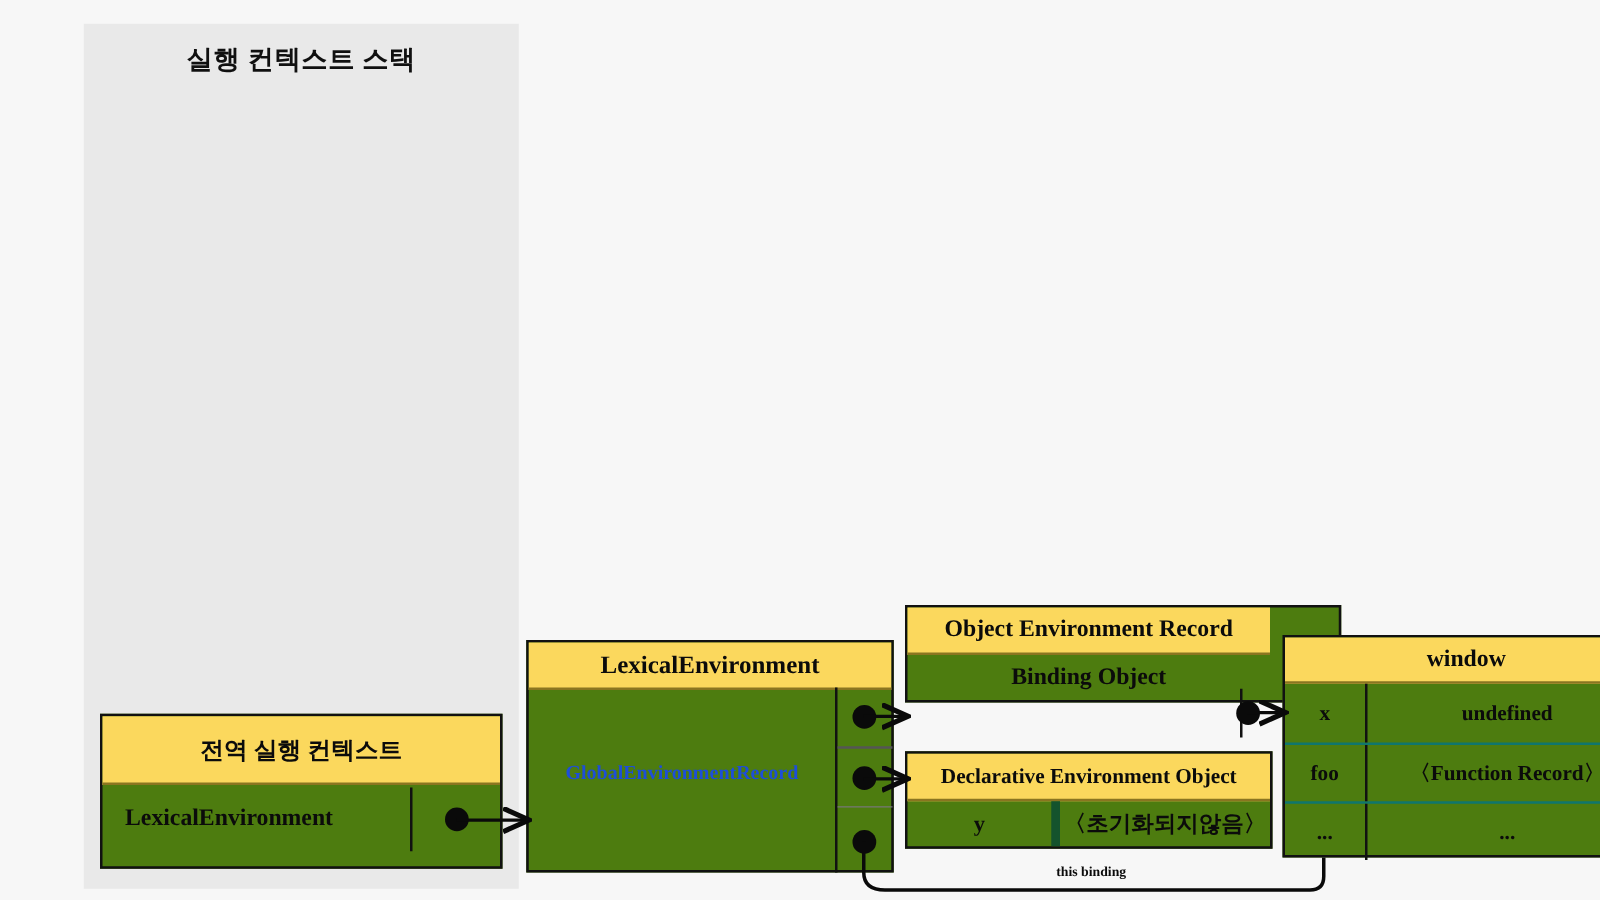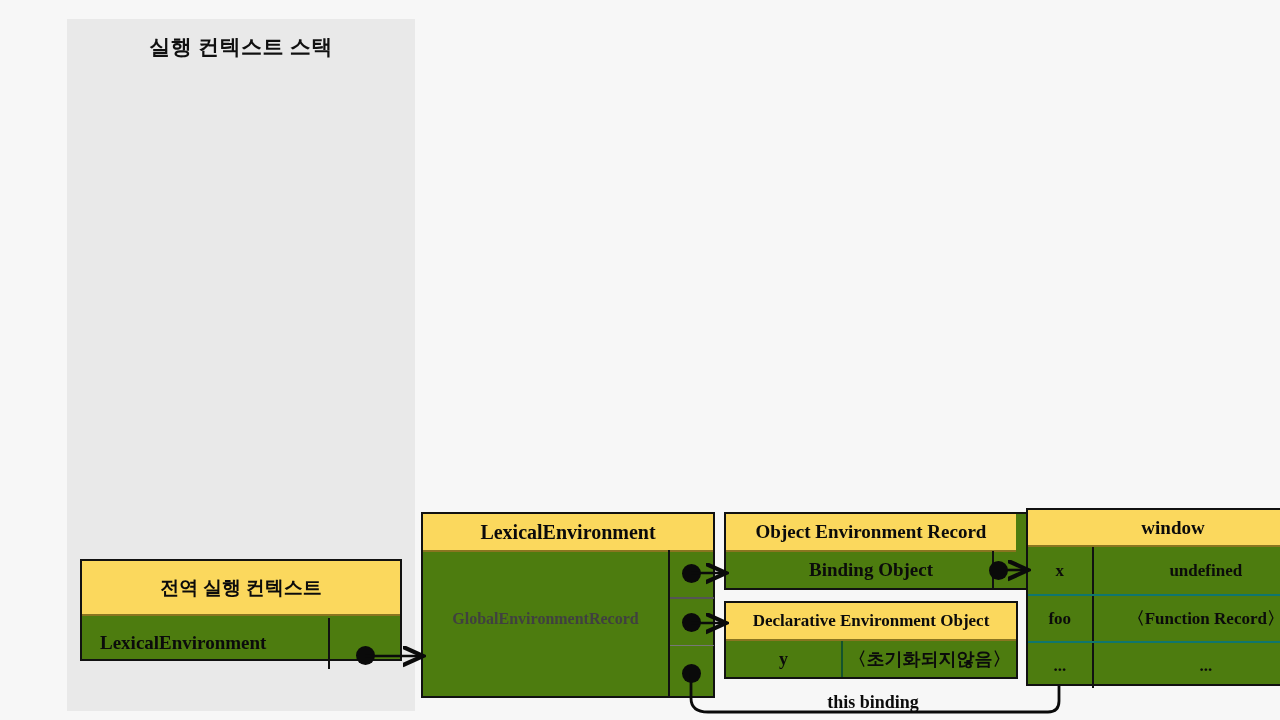--- a/index.html
+++ b/index.html
@@ -71,22 +71,22 @@
     height: 2px;
   }
   .dot {
     width: 19px; height: 19px;
     border-radius: 50%;
     background: #0a0a0a;
   }
 
   
   #gec {
-    left: 32px; top: 559px;
-    width: 322px; height: 102px; text-decoration: underline;
+    left: 32px; top: 571px;
+    width: 322px; height: 124px; text-decoration: underline;
   }
   #gec-hdr {
     left: 0; top: 0;
     width: 318px; height: 55px;
     font-size: 19px;
   }
   #gec-row {
     left: 0; top: 55px;
     width: 318px; height: 53px;
     font-size: 19px;
@@ -113,32 +113,32 @@
     left: 0; top: 38px;
     width: 290px; height: 144px;
     font-size: 16px;
   }
   #le-label {
     left: 375px; top: 610px;
     width: 245px;
     text-align: center;
     font-size: 16px;
     font-weight: bold;
-    color: #404040;
+    color: #1d4ed8;
   }
   #le-coldiv { left: 620px; top: 550px; height: 148px; }
   #le-cell1-sep { left: 622px; top: 597px; width: 44px; }
   #le-cell2-sep { left: 622px; top: 645px; width: 44px; height: 1px; background:#777; }
   #le-dot1 { left: 634px; top: 564px; }
   #le-dot2 { left: 634px; top: 613px; }
   #le-dot3 { left: 634px; top: 664px; }
 
   
   #oer {
-    left: 676px; top: 512px;
+    left: 676px; top: 484px;
     width: 349px; height: 78px;
   }
   #oer-hdr {
     left: 0; top: 0;
     width: 290px; height: 38px;
     font-size: 19px;
   }
   #oer-row {
     left: 0; top: 38px;
     width: 290px; height: 36px;
@@ -161,21 +161,21 @@
     left: 0; top: 38px;
     width: 290px; height: 36px;
     display: flex;
   }
   #der-cells .c {
     display: flex; align-items: center; justify-content: center;
     font-weight: bold; font-size: 18px; color: #0b0b0b;
     box-sizing: border-box;
   }
   #der-cells .c1 { width: 115px; }
-  #der-cells .c2 { width: 175px; border-left: 2px solid #14532d; }
+  #der-cells .c2 { width: 175px; border-left: 7px solid #14532d; }
 
   
   #win {
     left: 978px; top: 508px;
     width: 294px; height: 178px; padding-left: 37px;
   }
   #win-hdr {
     left: 0; top: 0;
     width: 290px; height: 37px;
     font-size: 19px;
@@ -198,21 +198,21 @@
   }
   .win-row.sep { border-top: 2px solid #0f766e; }
 
   
   #wires { left: 0; top: 0; width: 1280px; height: 720px; pointer-events: none; }
 
   #this-label {
     left: 700px; top: 692px;
     width: 250px;
     text-align: center;
-    font-size: 18px;
+    font-size: 11px;
     font-weight: bold;
     color: #0b0b0b;
   }
 </style>
 </head>
 <body>
 
 <div id="stage">
 
   <div class="abs" id="stack-panel"></div>

